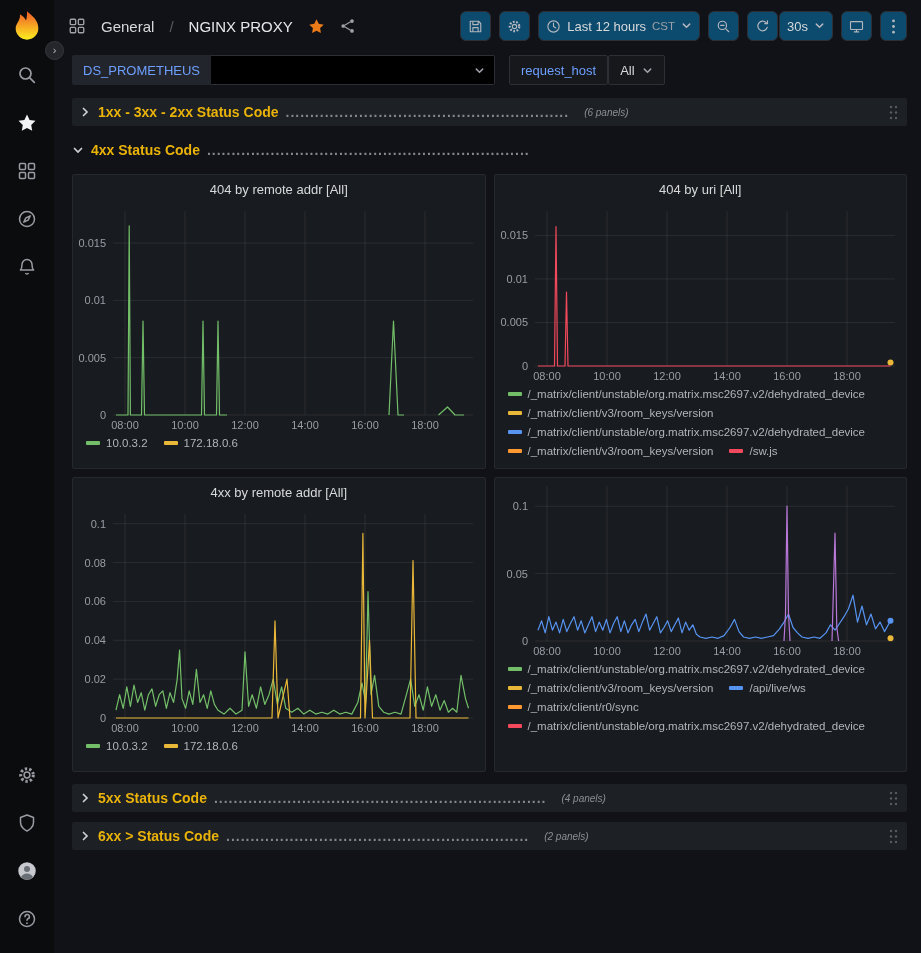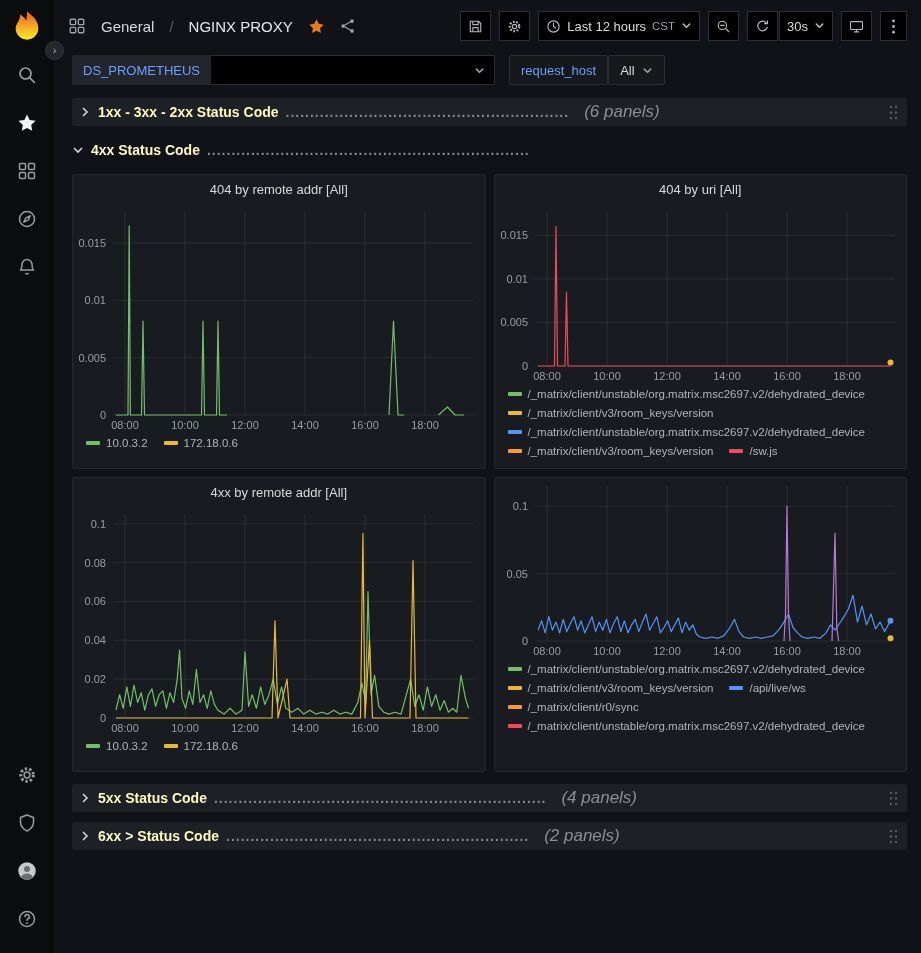--- a/index.html
+++ b/index.html
@@ -28,21 +28,21 @@
   .crumb{font-size:15px;color:#d8d9da;cursor:pointer;white-space:nowrap}
   .crumb-sep{color:#585c63;font-size:15px}
   .crumb-title{font-weight:500;color:#e6e7e8}
   .fav-star{color:#eb7b18;display:flex}
   .fav-star svg{width:17px;height:17px}
   .share-ic{color:#9fa2a8;display:flex}
   .share-ic svg{width:16px;height:16px}
   .tb-right{margin-left:auto;display:flex;align-items:center;gap:8px}
   .btn-group{display:flex;gap:1px}
   .tb-btn{height:30px;min-width:30px;padding:0 7px;display:flex;align-items:center;justify-content:center;
-    gap:6px;background:#000000;border:1px solid #2c3036;border-radius:0;color:#b4b7bd;
+    gap:6px;background:#0c4a6e;border:1px solid #2c3036;border-radius:6px;color:#b4b7bd;
     font-size:13px;cursor:pointer;white-space:nowrap}
   .tb-btn svg{width:15px;height:15px;flex-shrink:0}
   .tb-btn .chev svg{width:11px;height:11px}
   .tb-lbl{color:#d8d9da}
   .tb-tz{color:#9da0a6;font-size:11.5px}
   .kebab{padding:0 5px;min-width:24px}
 
   
   .subbar{height:36px;display:flex;align-items:center;padding:0 14px 0 18px;flex-shrink:0}
   .var-label{height:30px;display:flex;align-items:center;padding:6px 11px;background:#22252b;
@@ -57,24 +57,24 @@
   .var-box.hostlbl{color:#6e9fff;font-weight:500;cursor:default;}
   .var-box .val{color:#d8d9da}
   .var-box svg{width:11px;height:11px;color:#9fa2a8}
 
   
   .content{flex:1;padding:10px 14px 0 18px;overflow:hidden}
   .row-head{height:28px;display:flex;align-items:center;gap:7px;margin-bottom:10px;cursor:pointer}
   .row-head.collapsed{background:#1d2025;border-radius:2px;padding:0 7px}
   .row-head .chev{color:#cfd0d3;display:flex}
   .row-head .chev svg{width:12px;height:12px}
-  .row-title{font-size:14px;font-weight:700;color:#fef9c3;white-space:nowrap}
+  .row-title{font-size:14px;font-weight:700;color:#eab308;white-space:nowrap}
   .row-dots{font-size:14px;font-weight:700;color:#85888f;letter-spacing:1px;white-space:nowrap;
     overflow:hidden;max-width:360px}
-  .row-count{font-size:17px;font-style:italic;color:#8b8e94;margin-left:8px;white-space:nowrap}
+  .row-count{font-size:10px;font-style:italic;color:#8b8e94;margin-left:8px;white-space:nowrap}
   .row-handle{margin-left:auto;color:#585c63;display:flex;padding:0 2px;cursor:grab}
   .row-handle svg{width:9px;height:15px}
 
   .grid{display:grid;grid-template-columns:1fr 1fr;gap:8px;margin:0 0 12px}
   .panel{height:295px;background:#181b1f;border:1px solid #25282e;border-radius:2px;
     display:flex;flex-direction:column;overflow:hidden}
   .panel-title{height:28px;display:flex;align-items:center;justify-content:center;flex-shrink:0;
     color:#d8d9da;font-size:13px;font-weight:500;cursor:pointer;white-space:nowrap}
   .chart{width:100%;flex-shrink:0}
   .chart.tall{height:230px}

